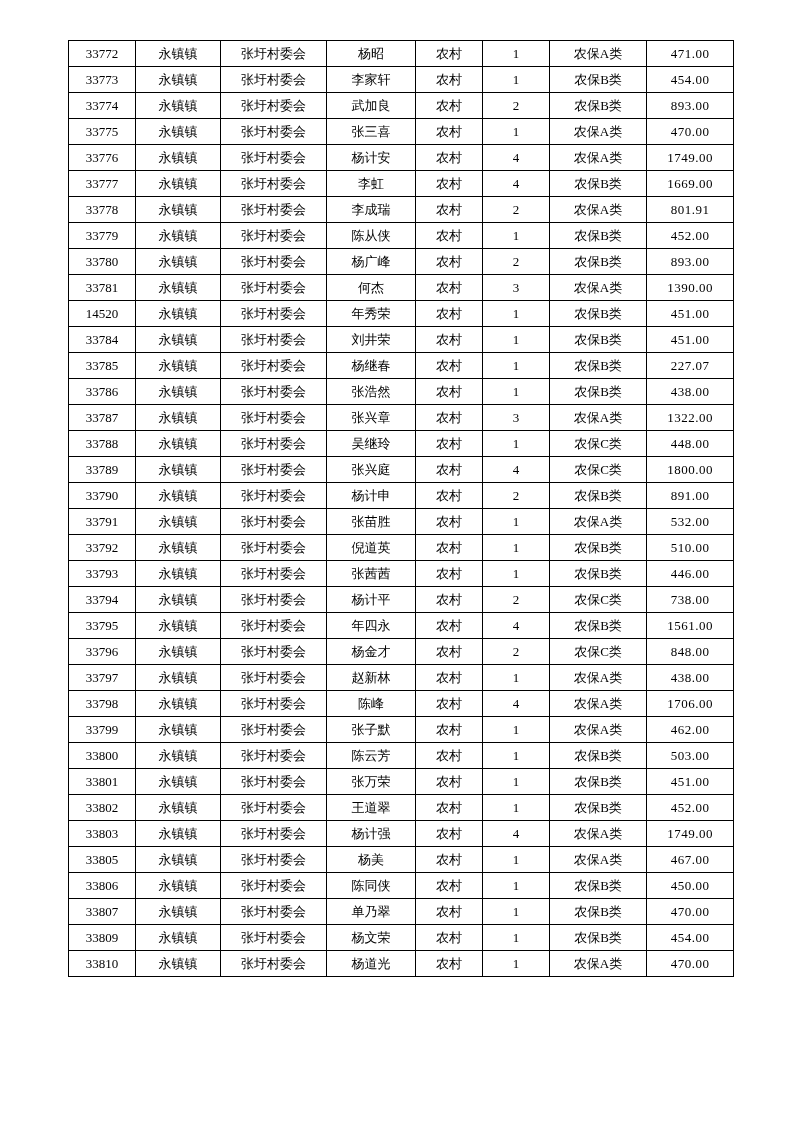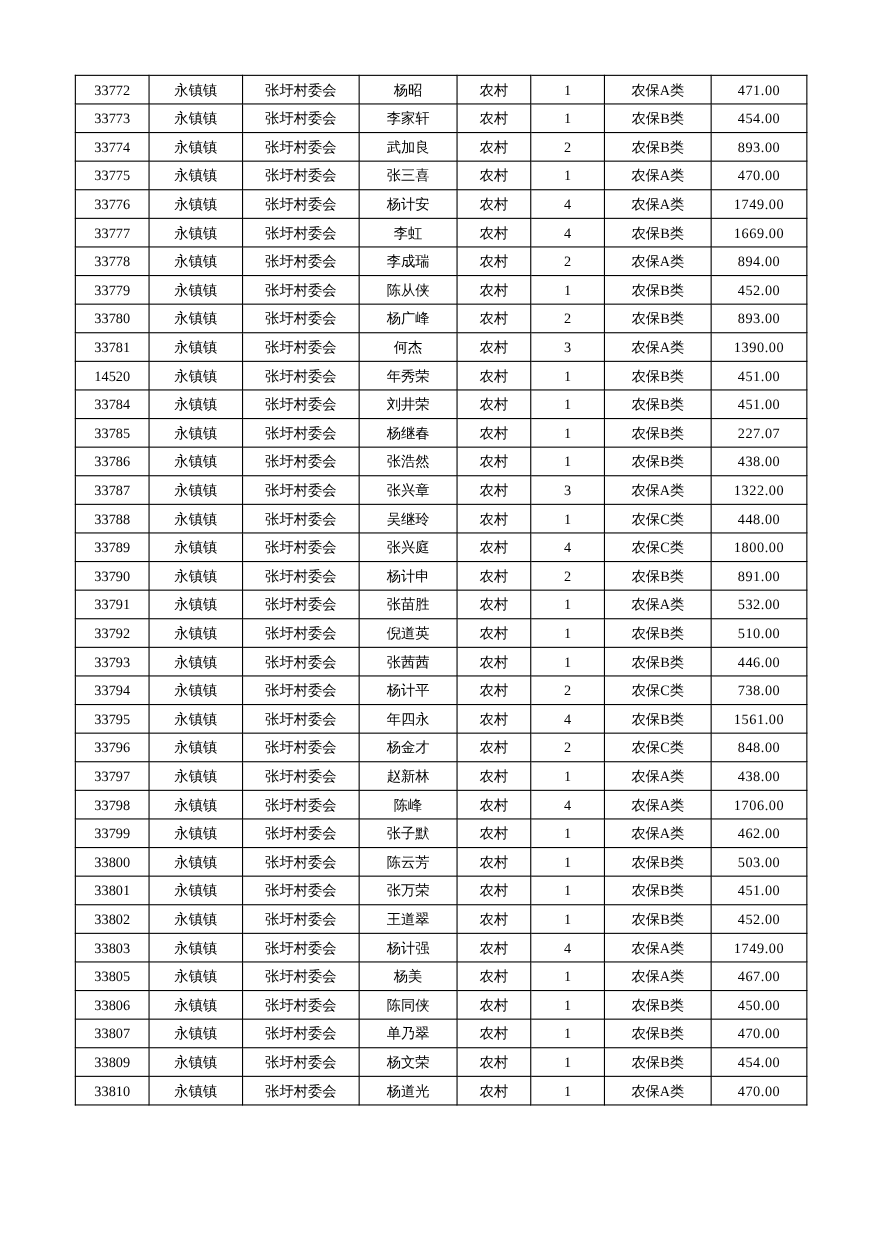--- a/index.html
+++ b/index.html
@@ -11,21 +11,21 @@
     width: 793px;
     height: 1122px;
     font-family: "Liberation Serif", "DejaVu Serif", serif;
     color: #000000;
   }
   .page {
     position: relative;
     width: 793px;
     height: 858px;
     box-sizing: border-box;
-    padding: 68px 68px 0 68px;
+    padding: 40px 68px 0 68px;
   }
   table.data-table {
     border-collapse: collapse;
     width: 657px;
     table-layout: fixed;
   }
   table.data-table td {
     border: 1px solid #000000;
     height: 25px;
     line-height: 25px;
@@ -112,21 +112,21 @@
           <td class="c-amount">1669.00</td>
         </tr>
         <tr>
           <td class="c-id">33778</td>
           <td class="c-town">永镇镇</td>
           <td class="c-village">张圩村委会</td>
           <td class="c-name">李成瑞</td>
           <td class="c-type">农村</td>
           <td class="c-count">2</td>
           <td class="c-cat">农保A类</td>
-          <td class="c-amount">894.00</td>
+          <td class="c-amount">801.91</td>
         </tr>
         <tr>
           <td class="c-id">33779</td>
           <td class="c-town">永镇镇</td>
           <td class="c-village">张圩村委会</td>
           <td class="c-name">陈从侠</td>
           <td class="c-type">农村</td>
           <td class="c-count">1</td>
           <td class="c-cat">农保B类</td>
           <td class="c-amount">452.00</td>

